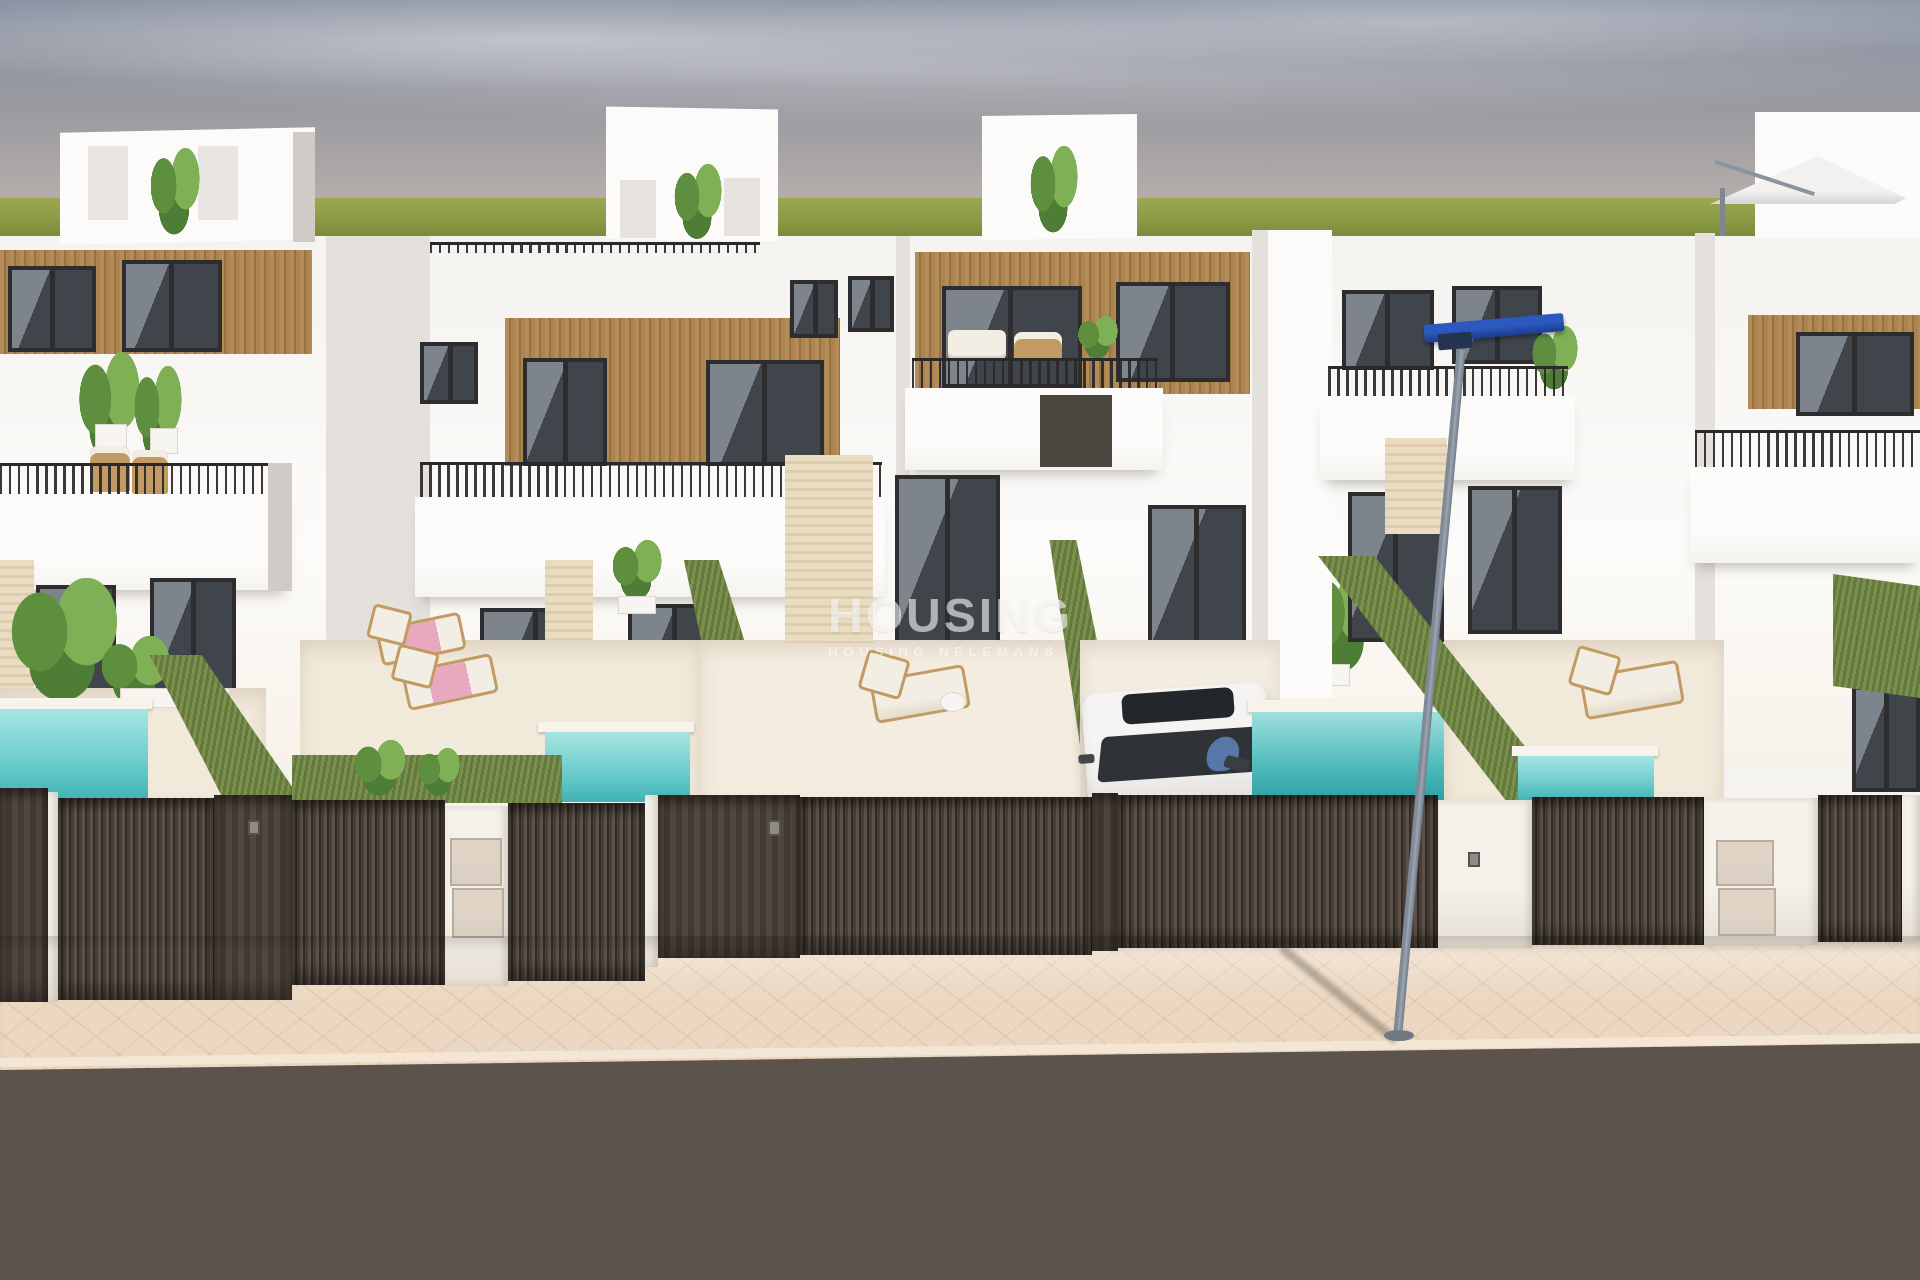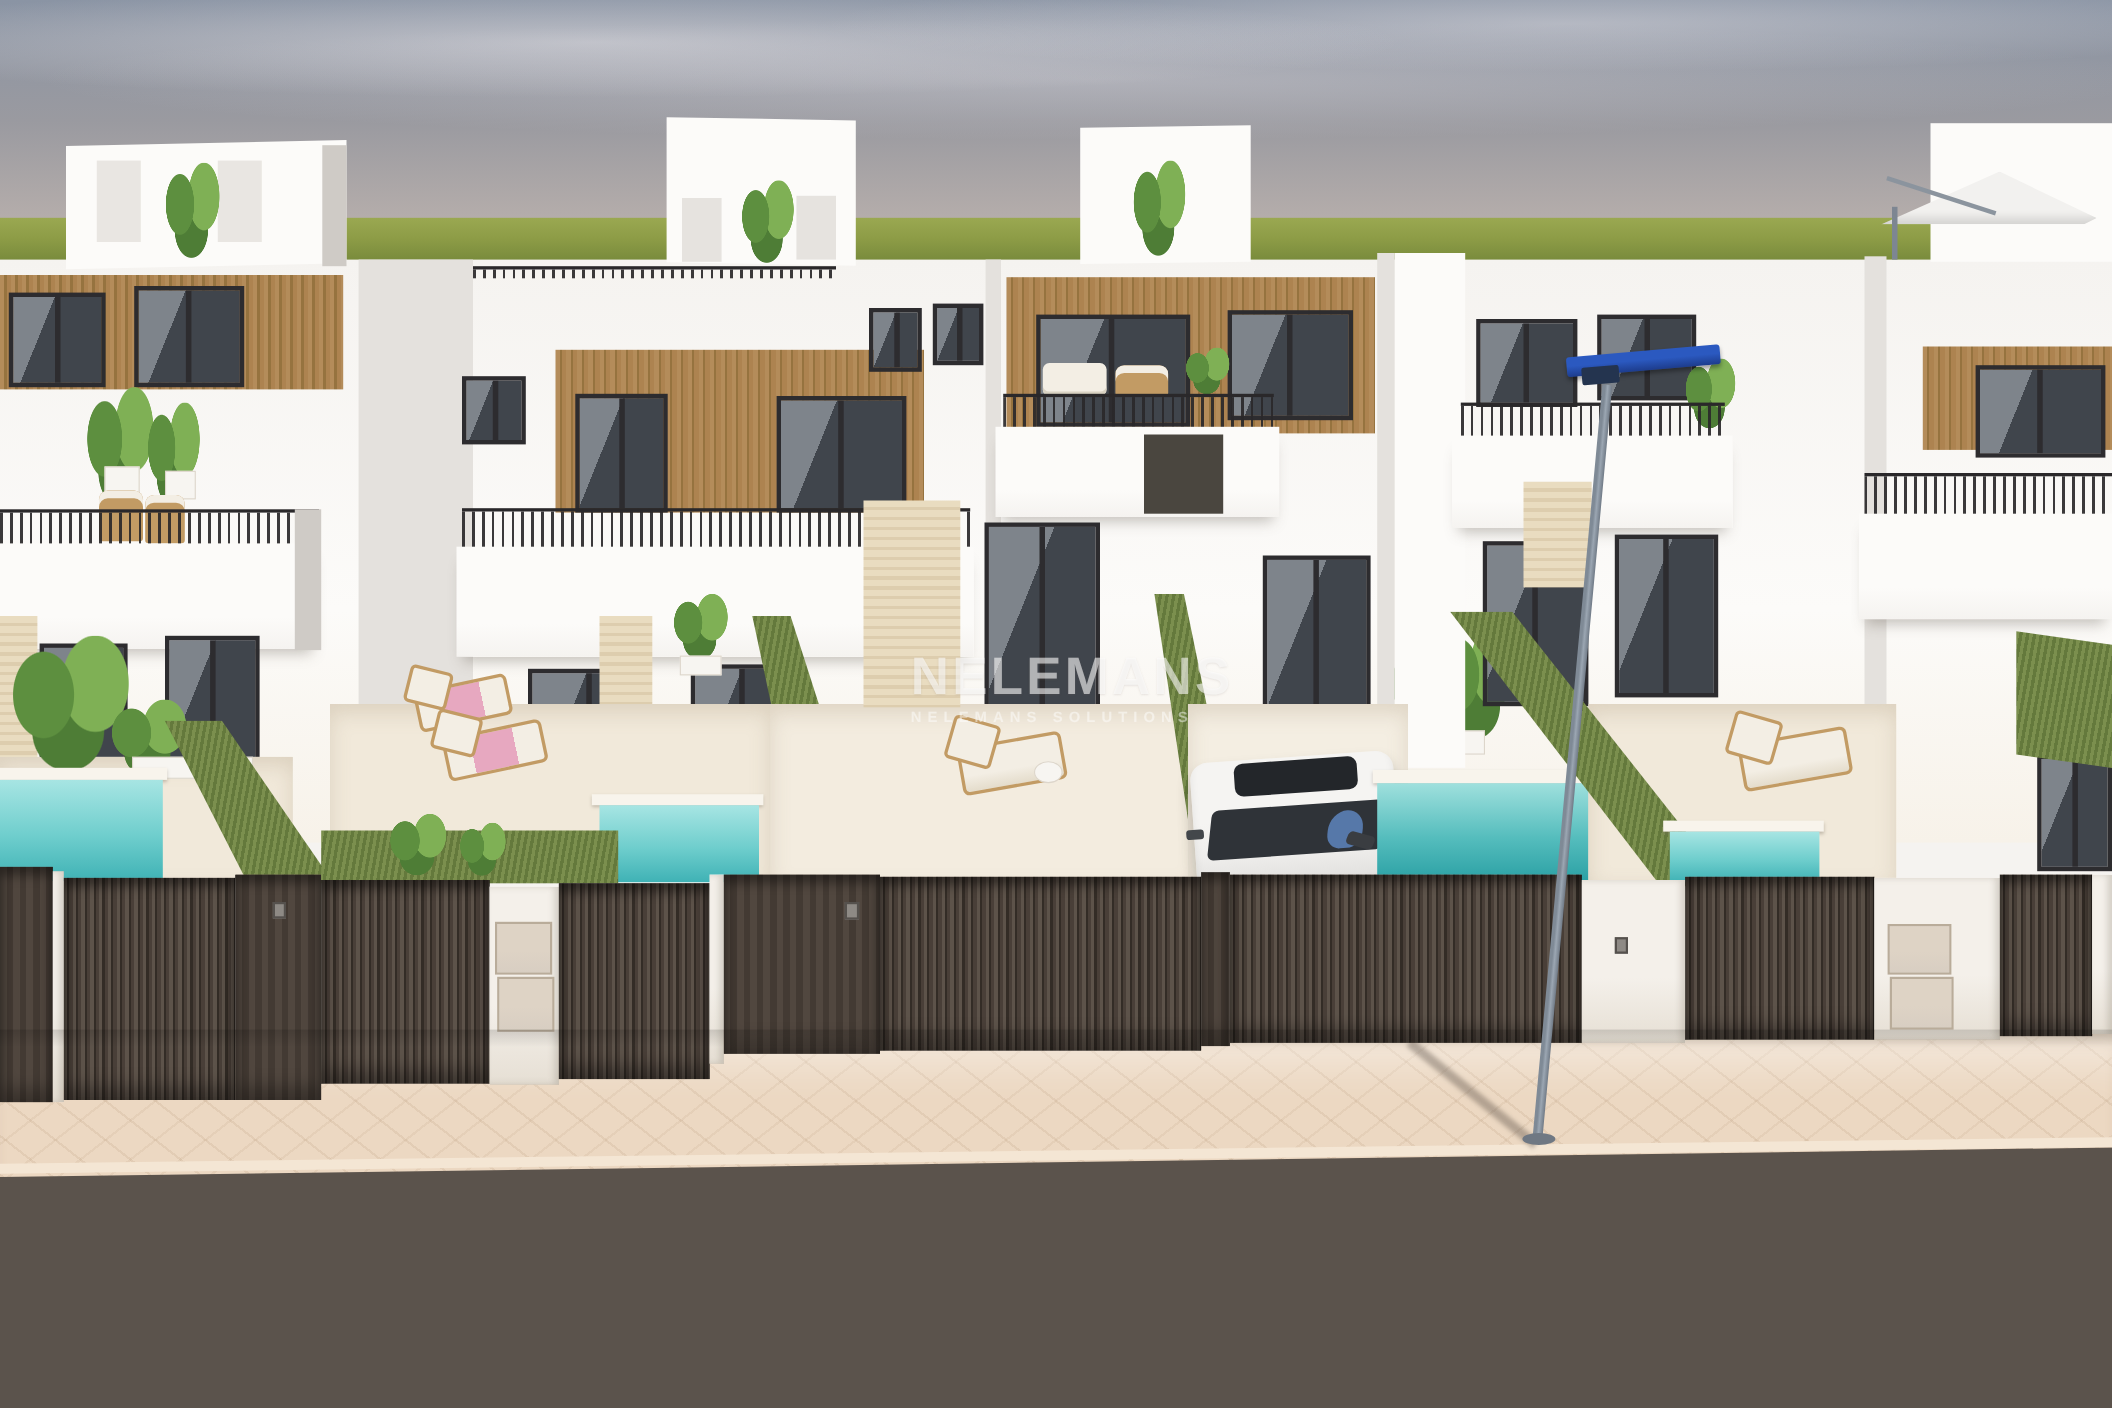--- a/index.html
+++ b/index.html
@@ -261,17 +261,17 @@
   <div class="abs pier" style="left:1902px;top:795px;width:18px;height:145px"></div>
   <div class="abs" style="left:0;top:936px;width:1920px;height:16px;background:linear-gradient(180deg,rgba(0,0,0,.14),transparent)"></div>
 
   <div class="abs shadowline" style="left:1284px;top:944px;width:148px;height:9px;transform:rotate(39deg);transform-origin:0 0"></div>
   <div class="abs pole" style="left:1393px;top:347px;width:9px;height:690px;transform:rotate(5.3deg);transform-origin:50% 100%;border-radius:3px"></div>
   <div class="abs" style="left:1384px;top:1030px;width:30px;height:11px;background:#6f7883;border-radius:50%"></div>
   <div class="abs lamp-head" style="left:1424px;top:319px;width:140px;height:18px;transform:rotate(-5deg)"></div>
   <div class="abs" style="left:1438px;top:333px;width:34px;height:16px;background:#24344f;transform:rotate(-5deg);border-radius:2px"></div>
 
   <div class="abs wm">
-    <div class="t">NELEMANS</div>
-    <div class="s">NELEMANS SOLUTIONS</div>
+    <div class="t">HOUSING</div>
+    <div class="s">HOUSING NELEMANS</div>
   </div>
 
 </div>
 
 </body></html>

